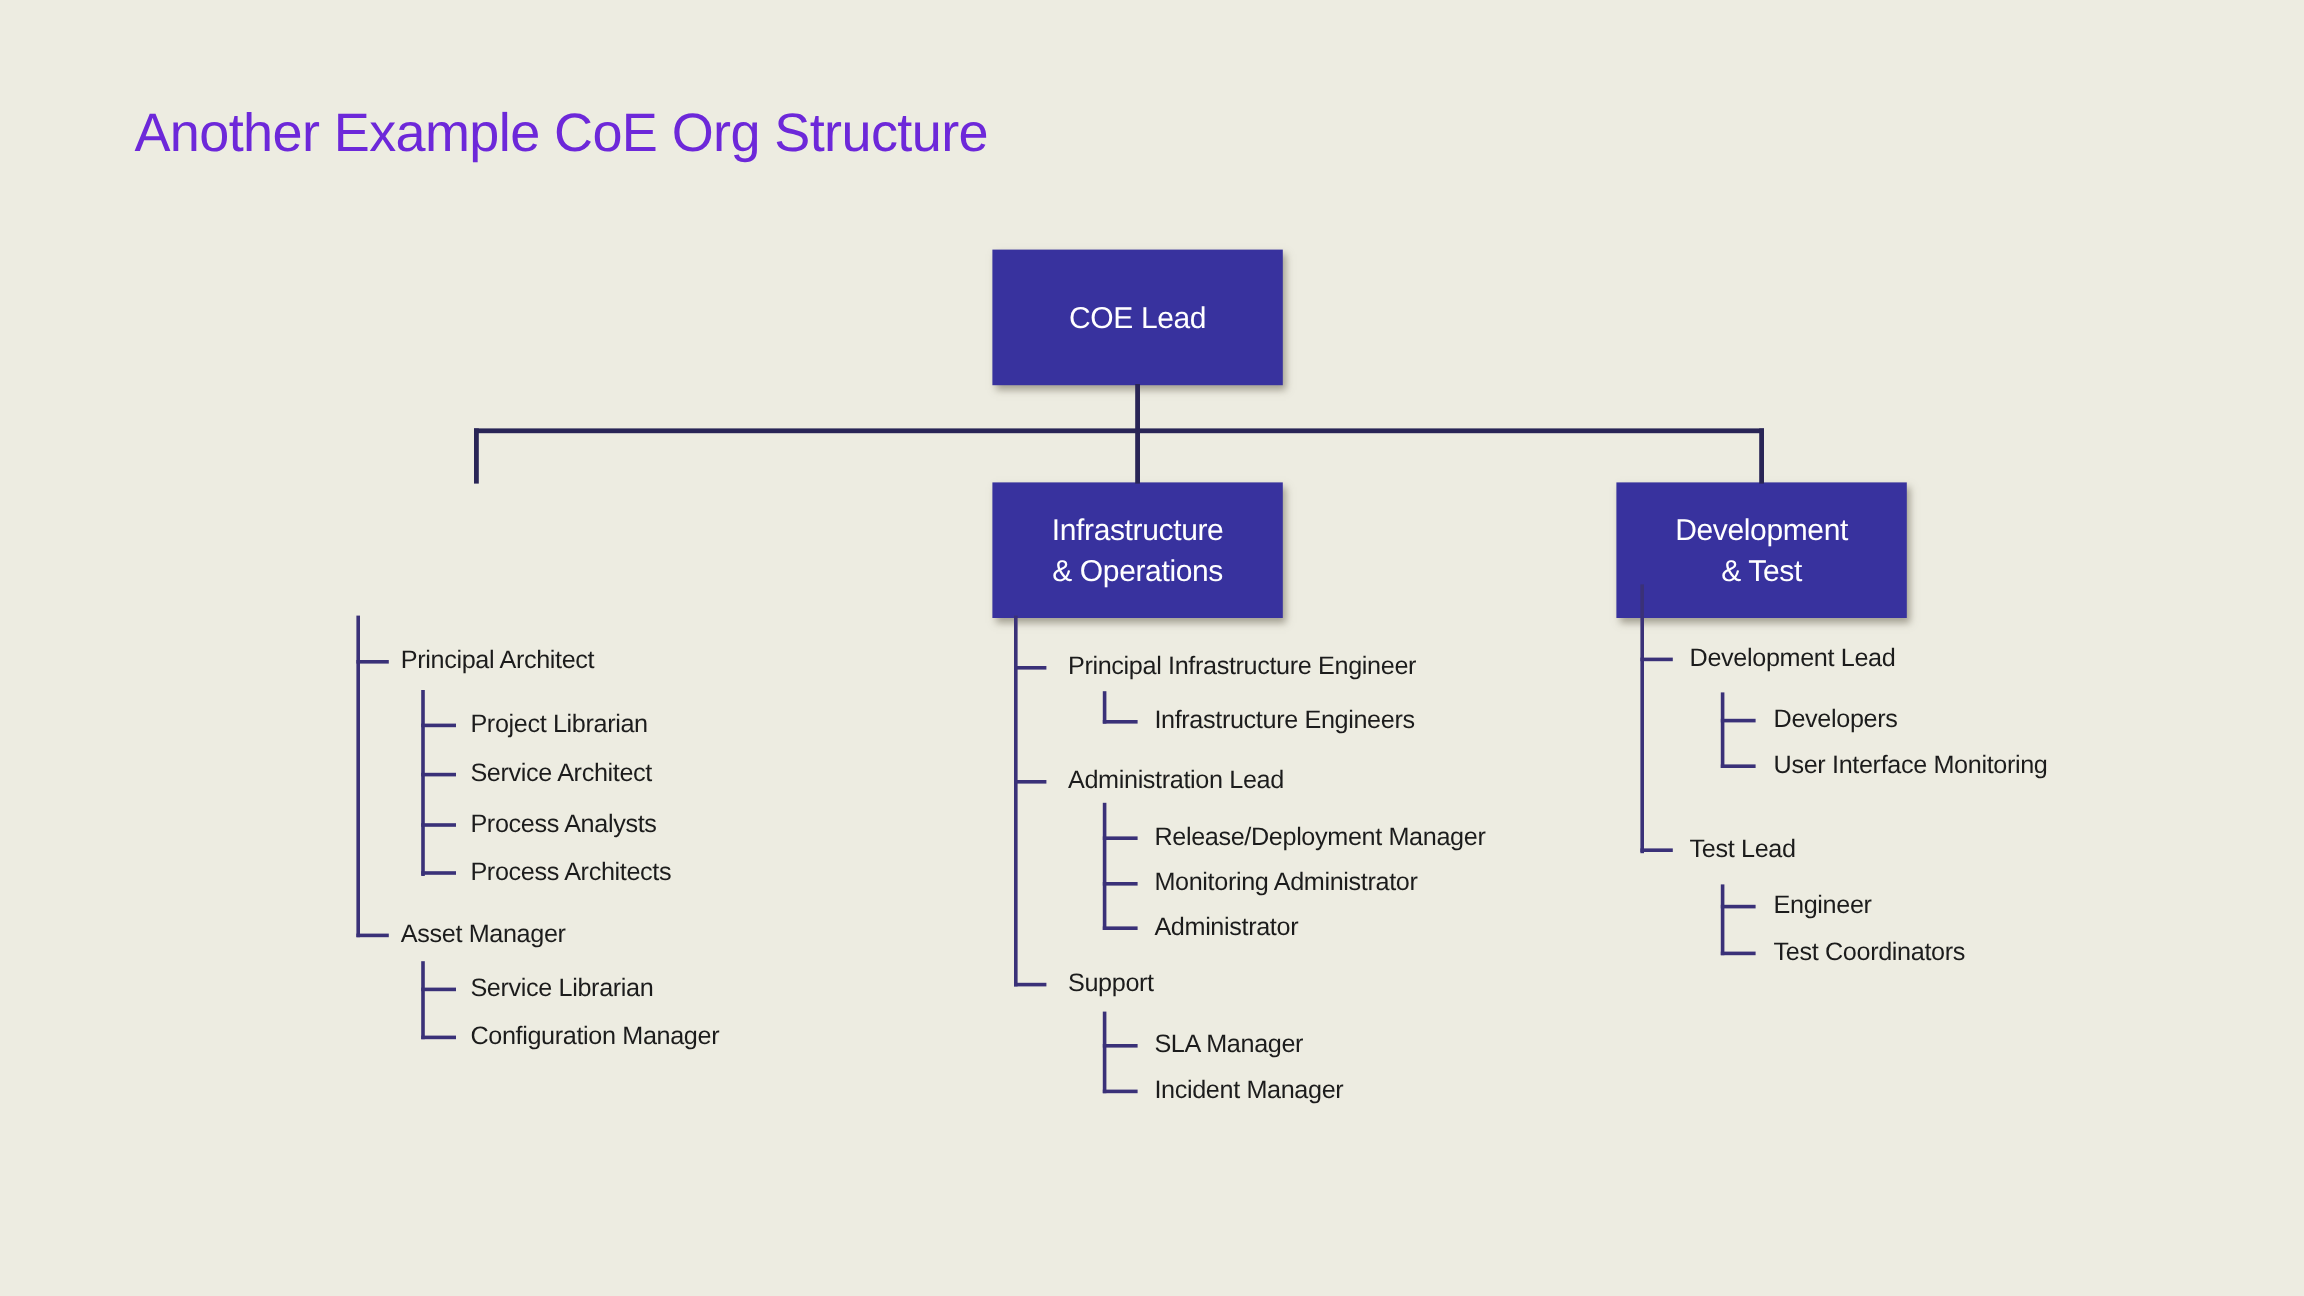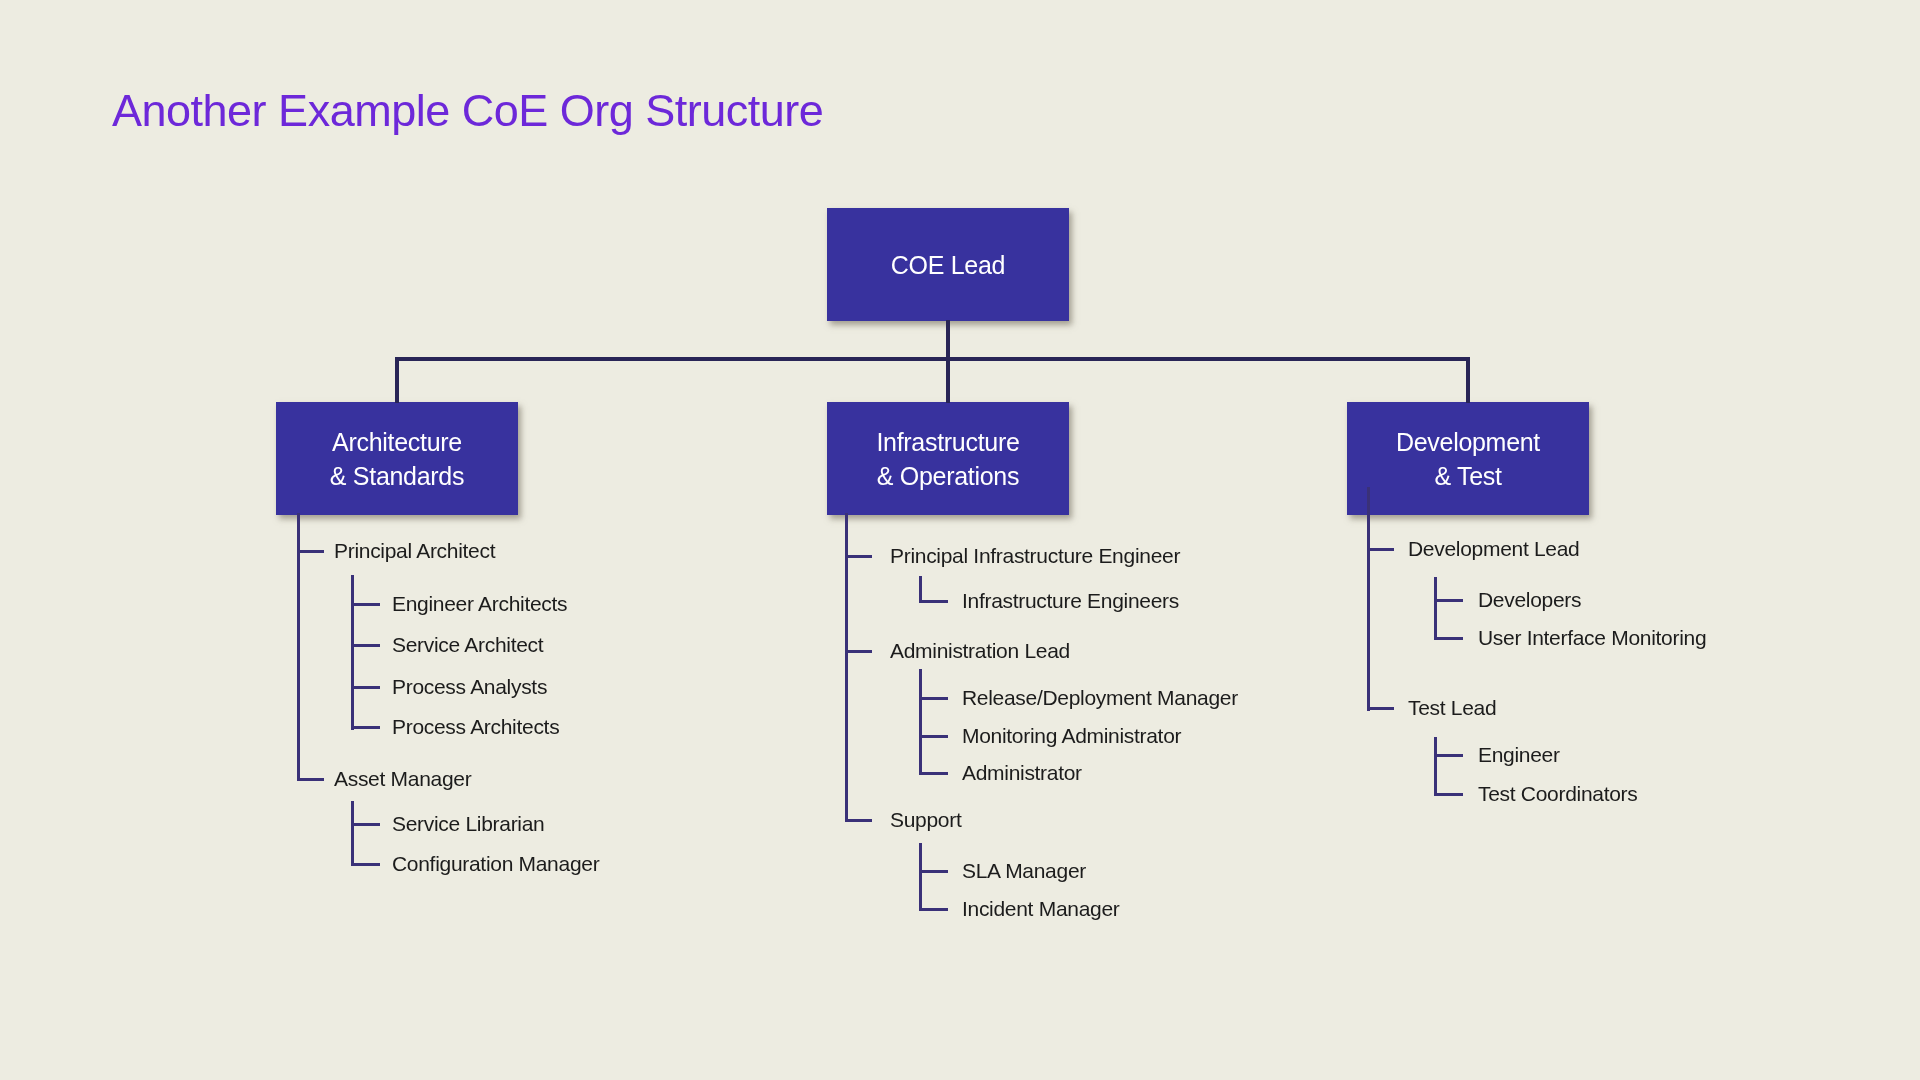--- a/index.html
+++ b/index.html
@@ -40,24 +40,20 @@
 <body>
 
 <div class="slide">
 
   <h1 class="title">Another Example CoE Org Structure</h1>
 
   <div class="box" style="left:827px;top:208px">
     <span class="box-line">COE Lead</span>
   </div>
 
-  <div class="box" style="left:276px;top:402px">
-    <span class="box-line">Architecture</span>
-    <span class="box-line">&amp; Standards</span>
-  </div>
 
   <div class="box" style="left:827px;top:402px">
     <span class="box-line">Infrastructure</span>
     <span class="box-line">&amp; Operations</span>
   </div>
 
   <div class="box" style="left:1347px;top:402px">
     <span class="box-line">Development</span>
     <span class="box-line">&amp; Test</span>
   </div>
@@ -97,21 +93,21 @@
   <div class="tline" style="left:1367px;top:548px;width:27px;height:3px"></div>
   <div class="tline" style="left:1434px;top:577px;width:3px;height:63px"></div>
   <div class="tline" style="left:1434px;top:599px;width:29px;height:3px"></div>
   <div class="tline" style="left:1434px;top:637px;width:29px;height:3px"></div>
   <div class="tline" style="left:1367px;top:707px;width:27px;height:3px"></div>
   <div class="tline" style="left:1434px;top:737px;width:3px;height:59px"></div>
   <div class="tline" style="left:1434px;top:754px;width:29px;height:3px"></div>
   <div class="tline" style="left:1434px;top:793px;width:29px;height:3px"></div>
 
   <div class="item" style="left:334px;top:538px">Principal Architect</div>
-  <div class="item" style="left:392px;top:591px">Engineer Architects</div>
+  <div class="item" style="left:392px;top:591px">Project Librarian</div>
   <div class="item" style="left:392px;top:632px">Service Architect</div>
   <div class="item" style="left:392px;top:674px">Process Analysts</div>
   <div class="item" style="left:392px;top:714px">Process Architects</div>
   <div class="item" style="left:334px;top:766px">Asset Manager</div>
   <div class="item" style="left:392px;top:811px">Service Librarian</div>
   <div class="item" style="left:392px;top:851px">Configuration Manager</div>
 
   <div class="item" style="left:890px;top:543px">Principal Infrastructure Engineer</div>
   <div class="item" style="left:962px;top:588px">Infrastructure Engineers</div>
   <div class="item" style="left:890px;top:638px">Administration Lead</div>

